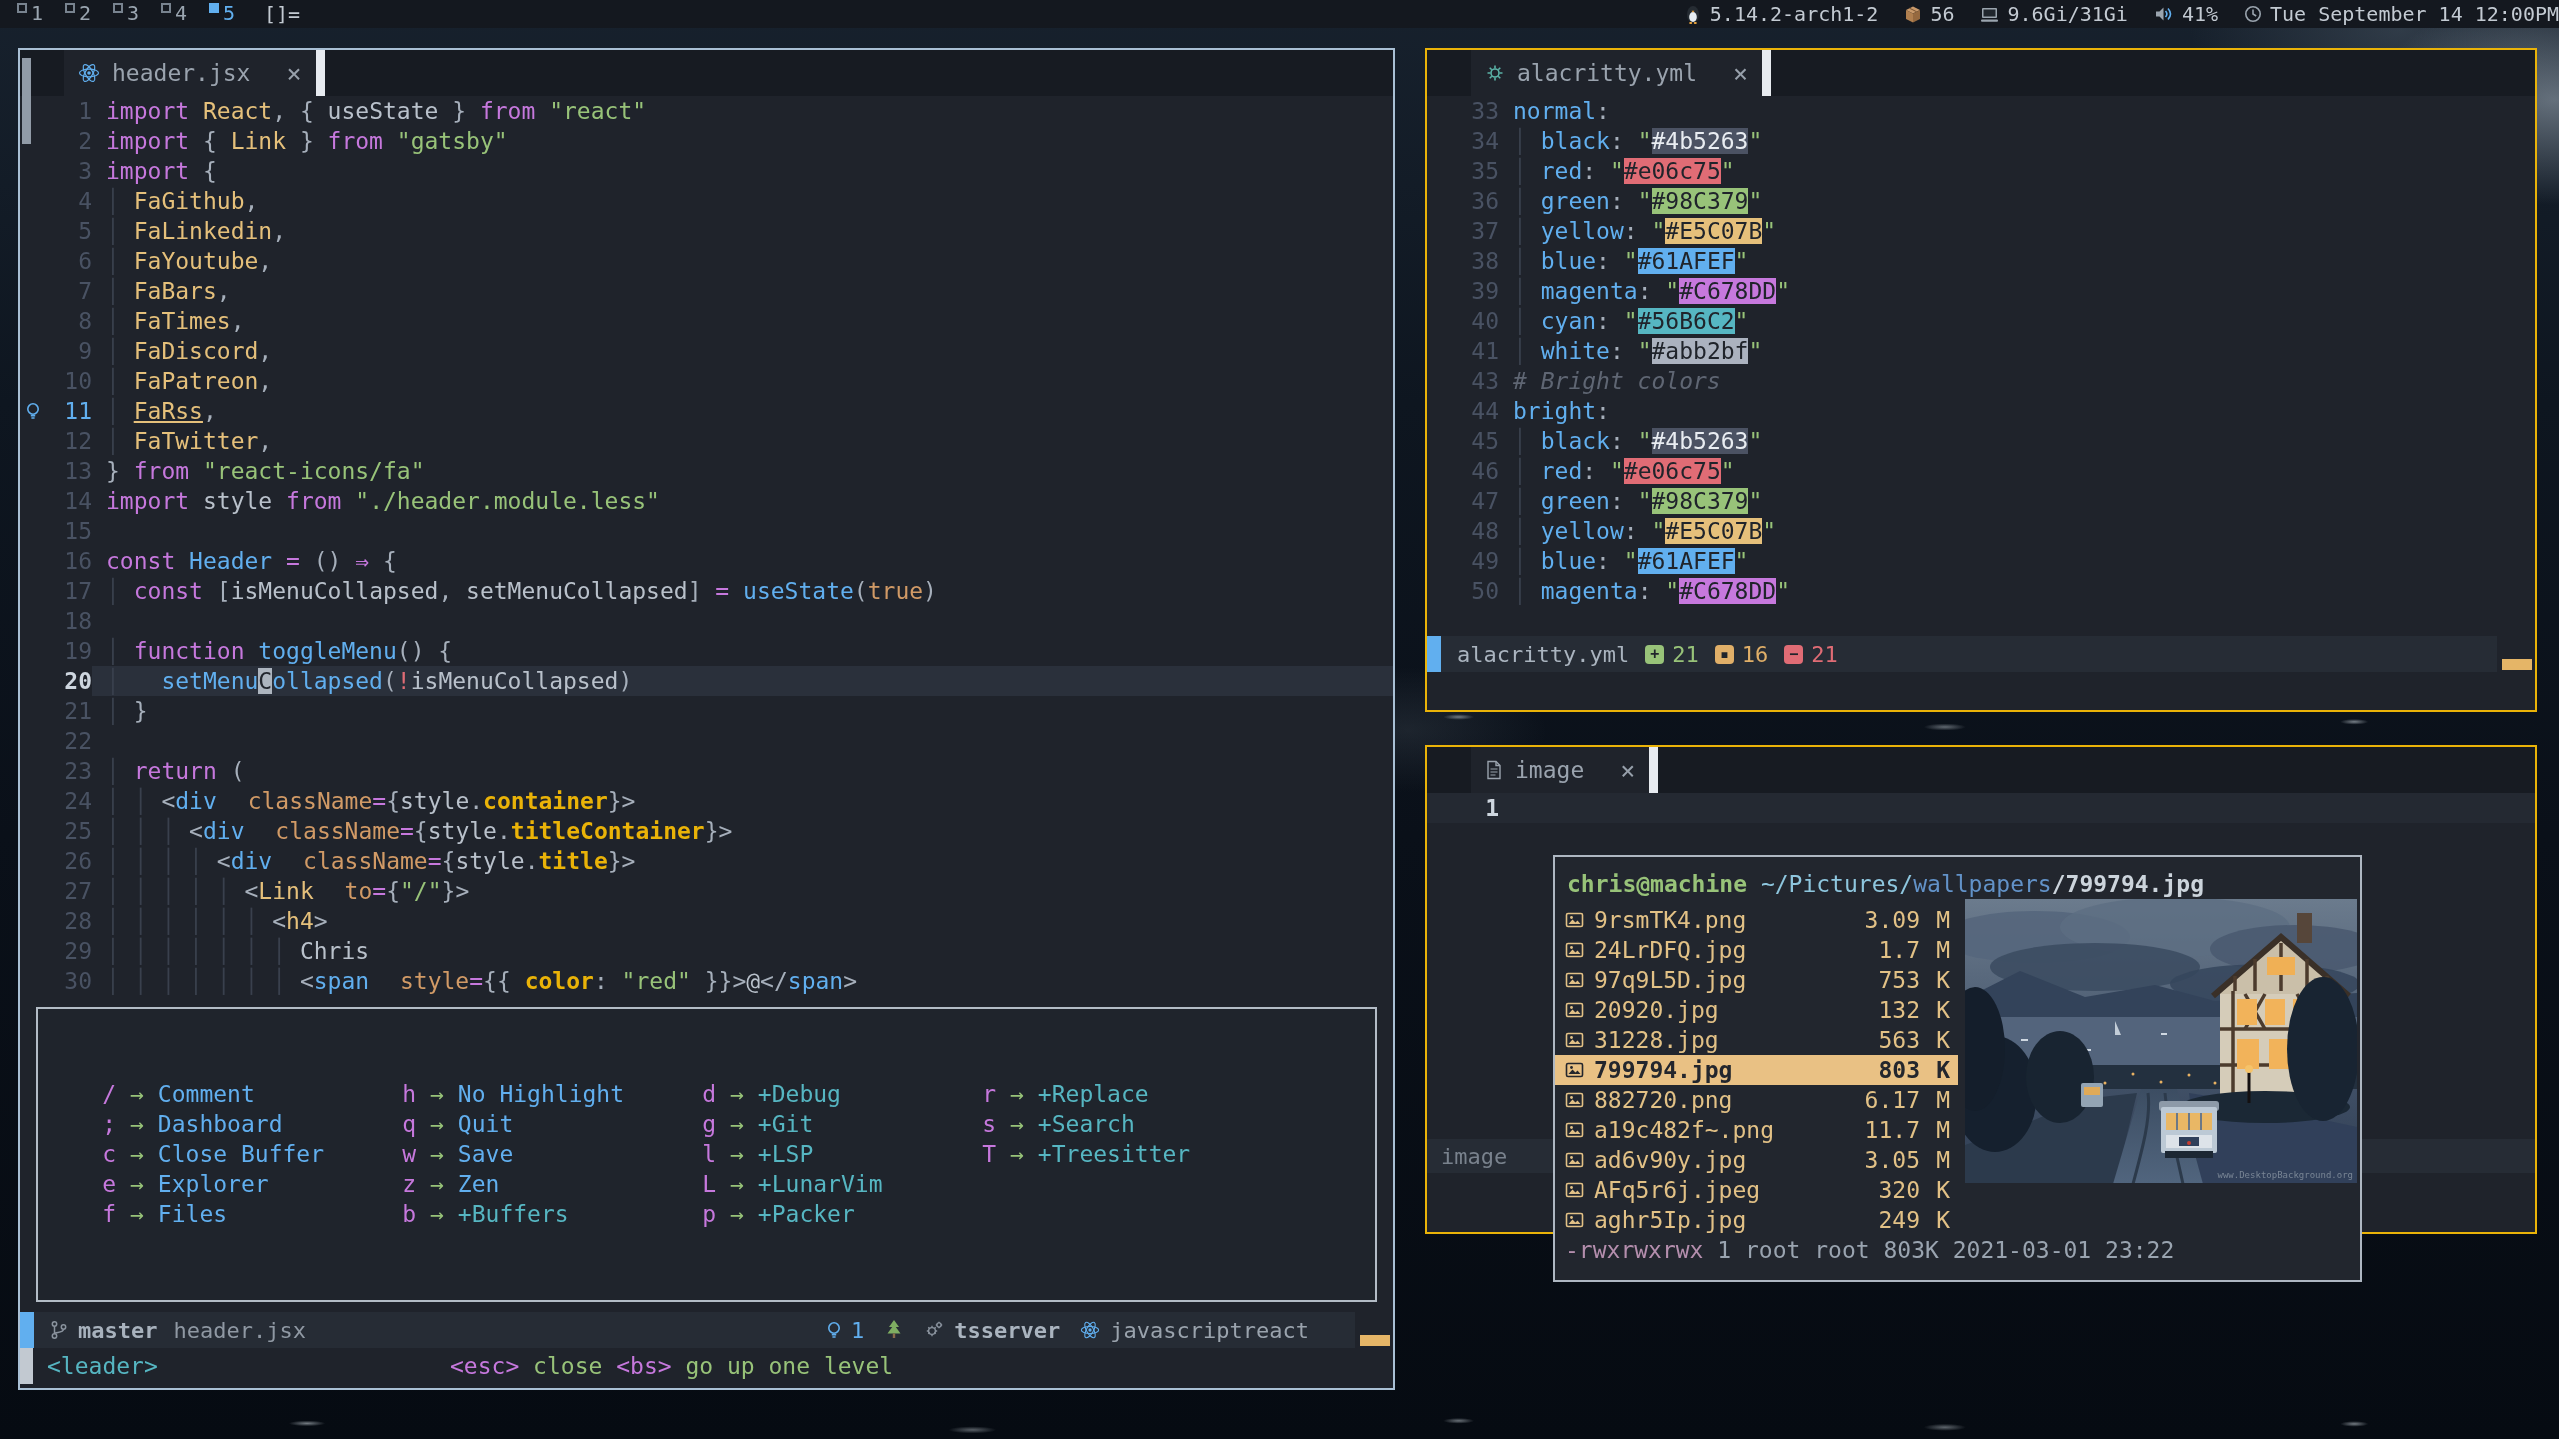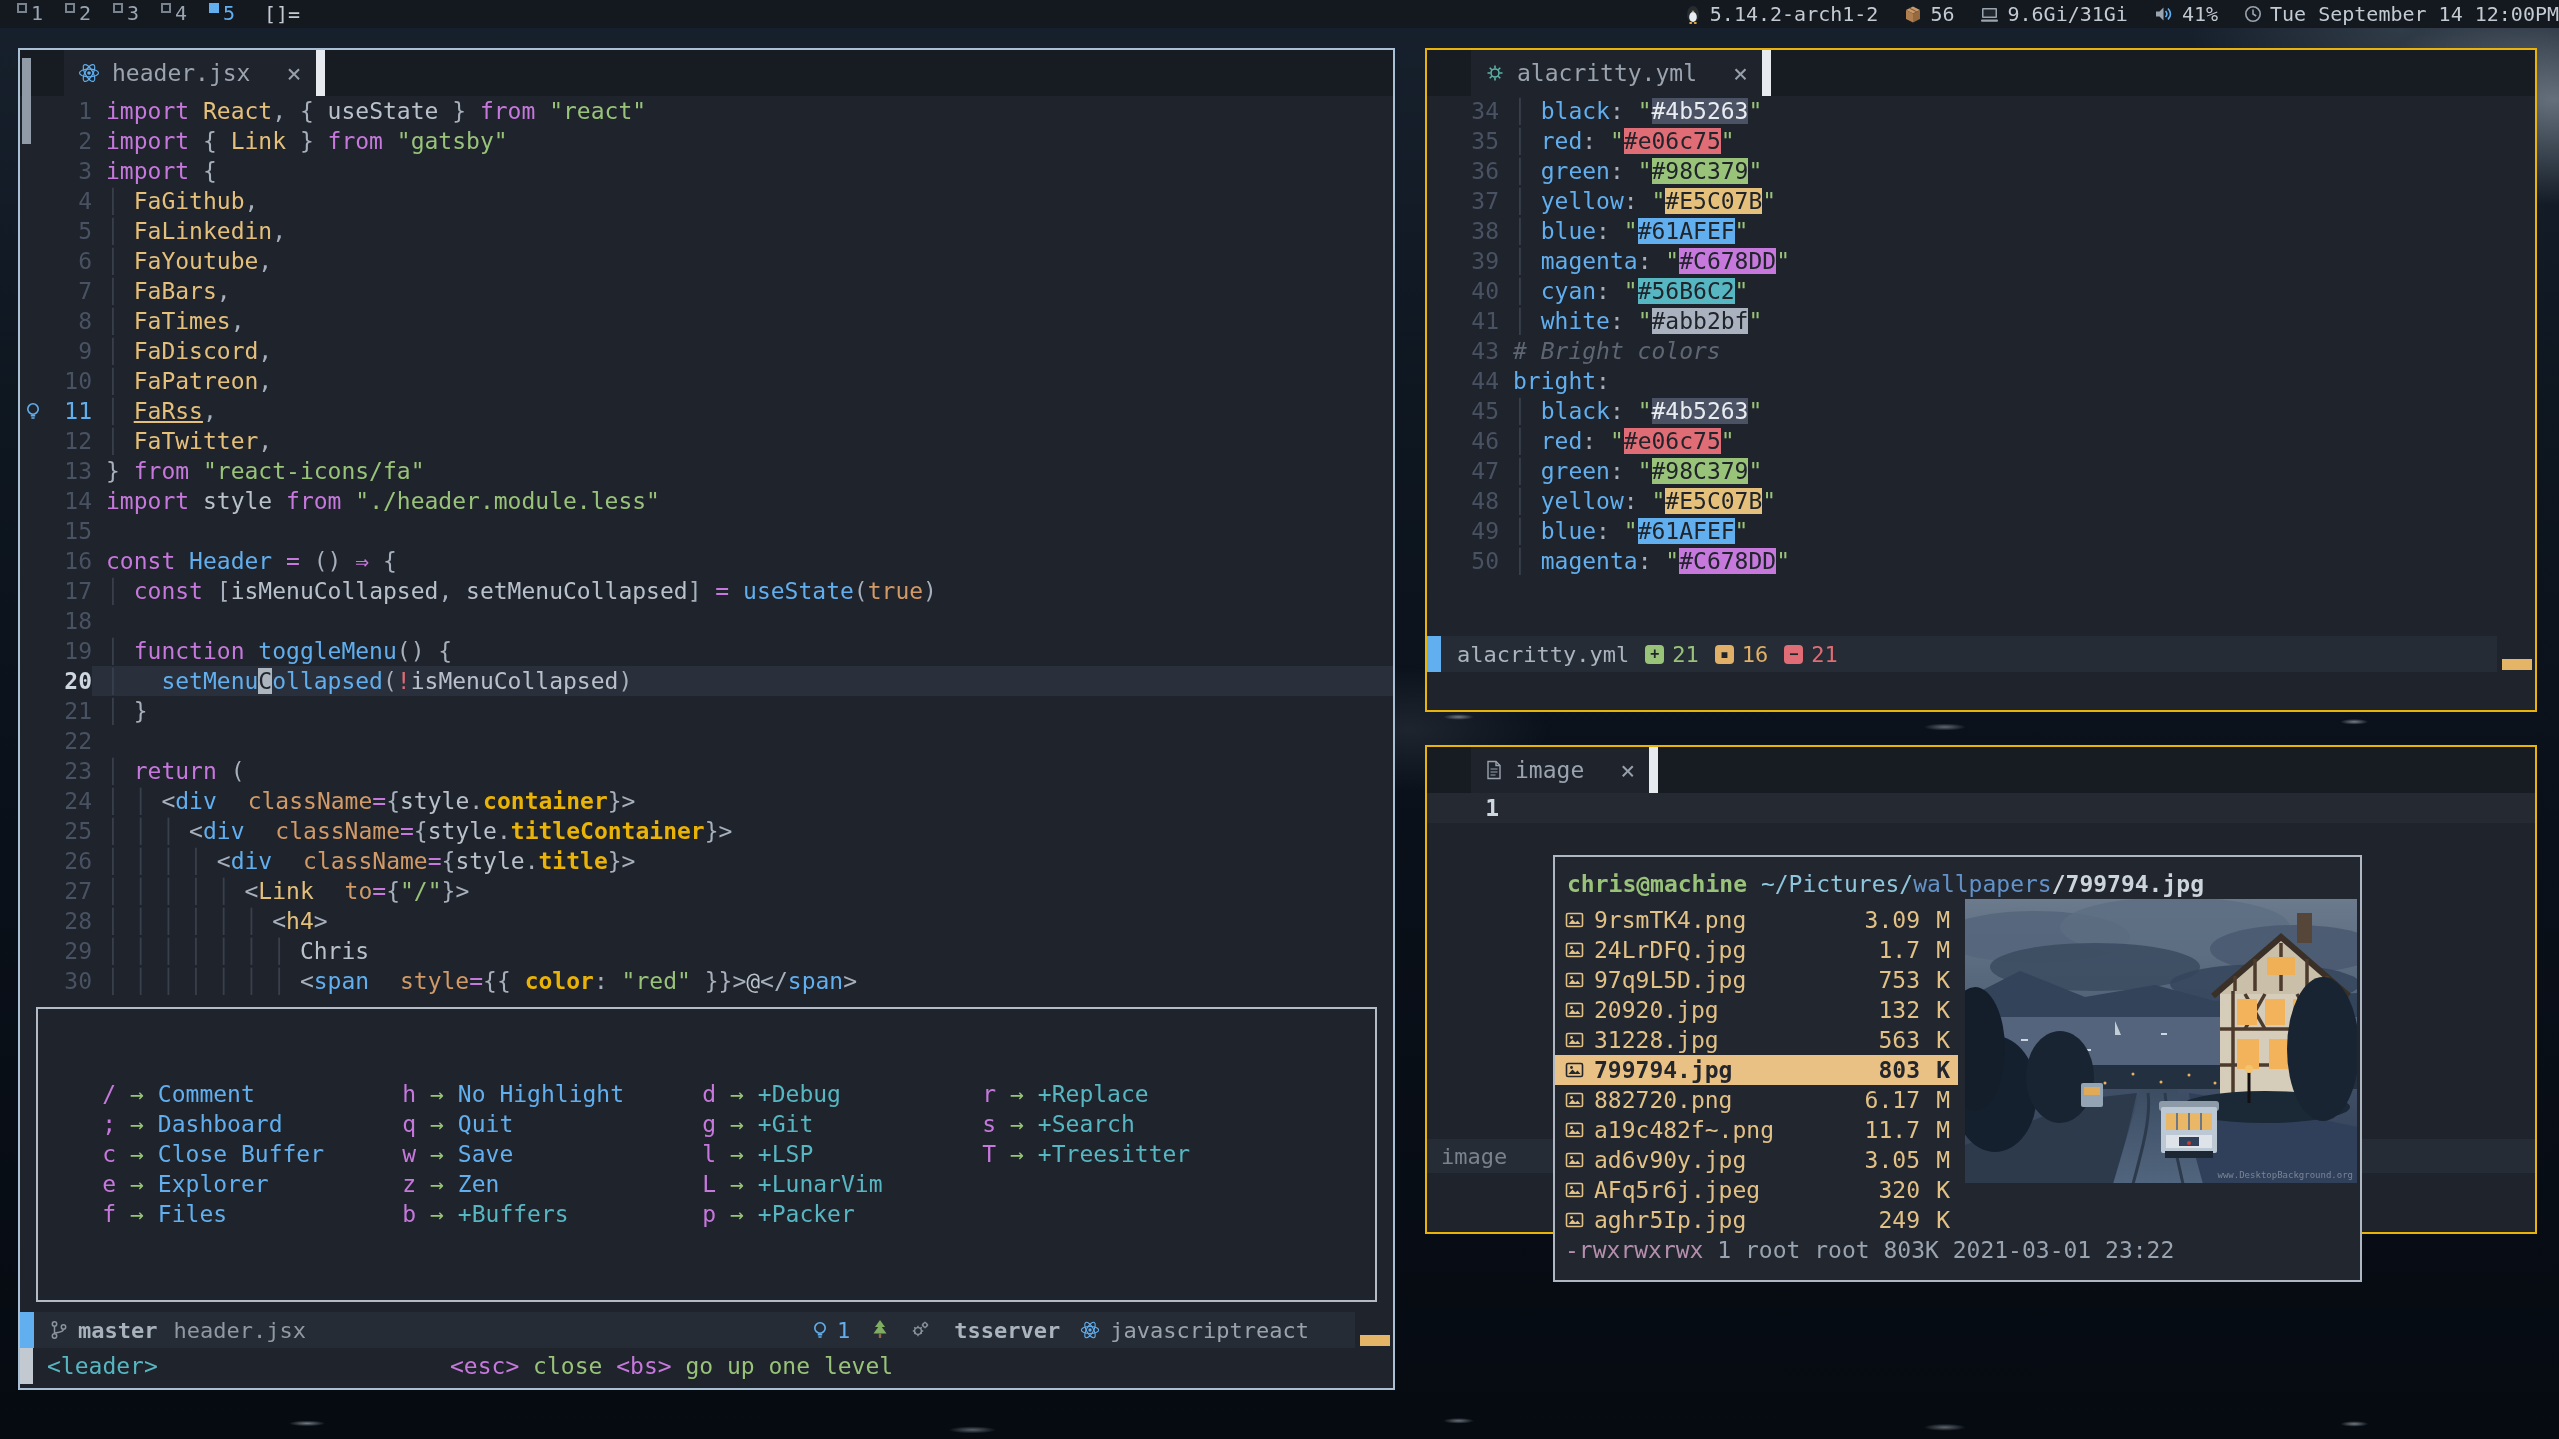--- a/index.html
+++ b/index.html
@@ -73,21 +73,21 @@
   .statusrow{position:absolute;left:0;right:0;height:36px;background:#1f232b;}
   #win-left .statusrow{top:1262px;} #win-tr .statusrow{top:586px;}
   .statusbar{position:absolute;left:0;top:0;bottom:0;right:38px;background:#262c35;
     display:flex;align-items:center;font-size:22px;color:#9aa4af;gap:16px;}
   .modeblock{width:14px;height:100%;background:#61afef;flex:none;}
   .orangeblock{position:absolute;right:3px;bottom:2px;width:30px;height:11px;background:#e5b567;}
   .sl-branch{display:flex;align-items:center;gap:10px;color:#a8b2bd;font-weight:bold;}
   .sl-file{color:#8f98a3;}
   .sl-right{margin-left:auto;display:flex;align-items:center;gap:20px;padding-right:46px;}
   .sl-diag{display:flex;align-items:center;gap:8px;color:#61afef;}
-  .sl-lsp{display:flex;align-items:center;gap:24px;color:#aab4bf;font-weight:bold;}
+  .sl-lsp{display:flex;align-items:center;gap:10px;color:#aab4bf;font-weight:bold;}
   .sl-ft{display:flex;align-items:center;gap:10px;color:#9aa3ad;}
   .diffbox{width:19px;height:19px;border-radius:4px;display:inline-flex;align-items:center;
     justify-content:center;font-size:15px;color:#20242b;font-weight:bold;}
   .diffbox.add{background:#98c379;} .diffbox.chg{background:#e0af68;} .diffbox.del{background:#e06c75;}
   .diff-n.add{color:#98c379;} .diff-n.chg{color:#e0af68;} .diff-n.del{color:#e06c75;}
   .cmdline{position:absolute;left:0;right:0;height:36px;font-size:23px;display:flex;
     align-items:center;background:#1f232b;color:#b9c1cb;}
   #win-left .cmdline{top:1298px;} #win-tr .cmdline{top:622px;}
   .cmdblock{width:13px;height:100%;background:#c2c9d1;flex:none;}
   .leader{color:#56b6c2;margin-left:14px;}
@@ -547,20 +547,25 @@
           <circle cx="10" cy="10" r="4"></circle>
           <path d="M10,2.5 v3 M10,14.5 v3 M2.5,10 h3 M14.5,10 h3 M4.7,4.7 l2.1,2.1 M13.2,13.2 l2.1,2.1 M15.3,4.7 l-2.1,2.1 M6.8,13.2 l-2.1,2.1"></path>
         </g>
       </svg>
       <span>alacritty.yml</span>
       <span class="close">×</span>
     </div>
     <div class="tcursor"></div>
   </div>
   <div class="code" id="code-right">
+      <div class="line">
+    <span class="sign"></span>
+    <span class="lnum">33</span>
+    <span class="ltext"><span class="sg-f">normal</span><span class="sg-p">:</span></span>
+  </div>
       <div class="line">
     <span class="sign"></span>
     <span class="lnum">34</span>
     <span class="ltext"><span class="sg-g">│ </span><span class="sg-f">black</span><span class="sg-p">: </span><span class="sg-s">"</span><span class="sg-w" style="background: rgb(75, 82, 99); color: rgb(233, 237, 242);">#4b5263</span><span class="sg-s">"</span></span>
   </div>
       <div class="line">
     <span class="sign"></span>
     <span class="lnum">35</span>
     <span class="ltext"><span class="sg-g">│ </span><span class="sg-f">red</span><span class="sg-p">: </span><span class="sg-s">"</span><span class="sg-w" style="background: rgb(224, 108, 117); color: rgb(32, 36, 43);">#e06c75</span><span class="sg-s">"</span></span>
   </div>

